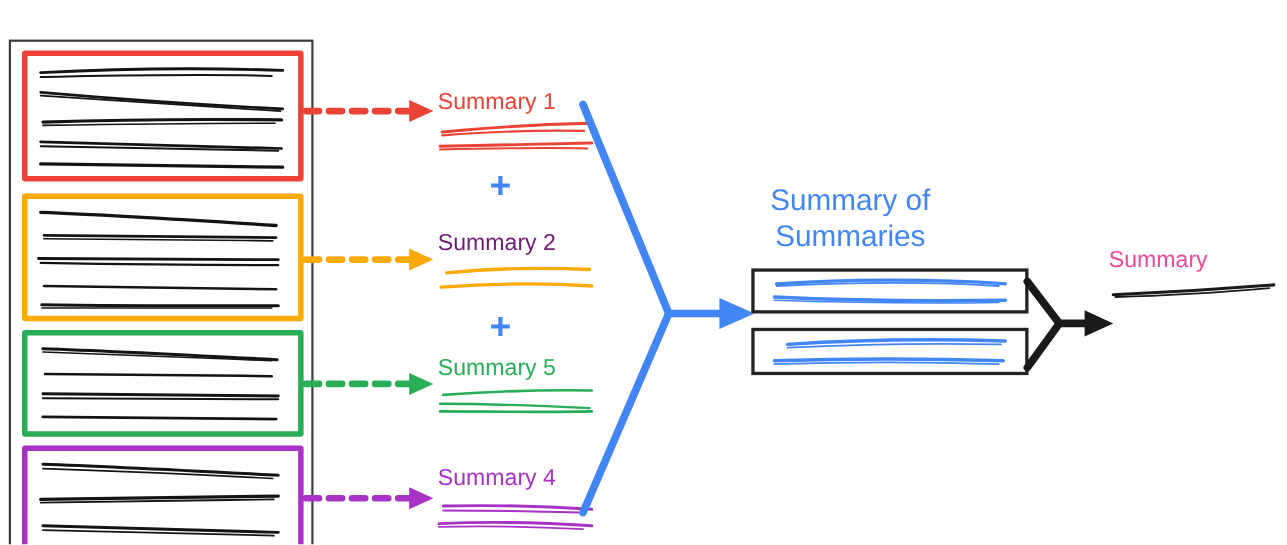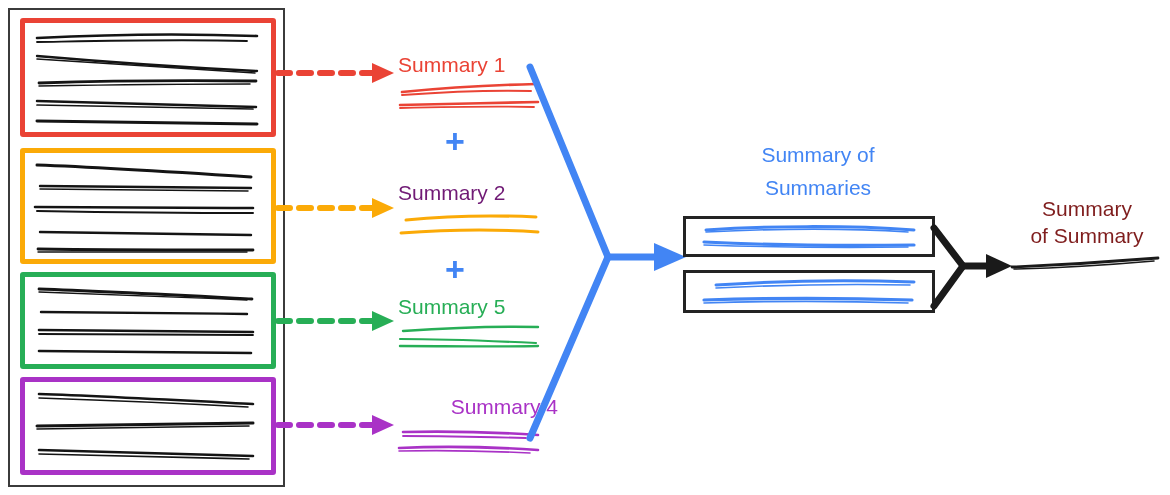--- a/index.html
+++ b/index.html
@@ -10,21 +10,21 @@
   body {
     font-family: "Liberation Sans", sans-serif;
   }
   #canvas {
     position: relative;
     width: 1170px;
     height: 495px;
     background: #ffffff;
     overflow: hidden;
   }
-  .abs { position: absolute; }
+  .abs { position: absolute; margin-top: 28px; }
 
   
   #source-doc-frame {
     left: 8px; top: 8px;
     width: 277px; height: 479px;
     border: 2px solid #3b3b3b;
     box-sizing: border-box;
   }
 
   
@@ -54,21 +54,21 @@
   .summary-title {
     font-size: 21px;
     font-weight: 400;
     line-height: 26px;
     white-space: nowrap;
   }
   .summary-lines { margin-top: 2px; height: 34px; width: 145px; }
   #summary-1 { left: 398px; top: 52px; }
   #summary-2 { left: 398px; top: 180px; }
   #summary-3 { left: 398px; top: 294px; }
-  #summary-4 { left: 398px; top: 394px; text-align: right; }
+  #summary-4 { left: 398px; top: 394px; }
   #summary-1 .summary-title { color: #ea4335; }
   #summary-2 .summary-title { color: #701a75; }
   #summary-3 .summary-title { color: #27ae56; }
   #summary-4 .summary-title { color: #a932c6; }
 
   
   .plus-sign {
     color: #4285f4;
     font-size: 34px;
     font-weight: 700;
@@ -77,46 +77,46 @@
     text-align: center;
   }
   #plus-sign-1 { left: 438px; top: 124px; }
   #plus-sign-2 { left: 438px; top: 252px; }
 
   
   #blue-converge-arrow { left: 520px; top: 55px; width: 170px; height: 395px; }
 
   
   #sos-title {
-    left: 698px; top: 138px; width: 240px;
+    left: 653px; top: 138px; width: 240px;
     color: #4285f4;
-    font-size: 21px;
+    font-size: 27px;
     line-height: 33px;
     text-align: center;
   }
   .sos-box {
     left: 683px;
     width: 252px;
     box-sizing: border-box;
     border: 3px solid #232323;
     background: #ffffff;
   }
   #sos-box-1 { top: 216px; height: 41px; }
   #sos-box-2 { top: 270px; height: 43px; }
 
   
   #black-converge-arrow { left: 930px; top: 222px; width: 86px; height: 90px; }
 
   
   #final-summary { left: 1008px; top: 195px; width: 158px; }
   #final-summary-title {
-    color: #7f1d1d;
+    color: #ec4899;
     font-size: 21px;
     line-height: 27px;
-    text-align: center;
+    text-align: left;
   }
   #final-summary-lines { margin-top: 6px; height: 18px; width: 155px; }
 </style>
 </head>
 <body>
 
 <div id="canvas">
 
   <div class="abs" id="source-doc-frame"></div>
 
@@ -303,21 +303,20 @@
         <path d="M4,84 L33,44"></path>
         <path d="M33,44 L60,44"></path>
       </g>
       <polygon points="56,32 82,44 56,56" fill="#1a1a1a"></polygon>
     </svg>
   </div>
 
   <div class="abs" id="final-summary">
     <div id="final-summary-title">
       <div>Summary</div>
-      <div>of Summary</div>
     </div>
     <div id="final-summary-lines">
       <svg class="scribble-svg" viewBox="0 0 155 18" preserveAspectRatio="none">
         <g stroke="#1a1a1a" fill="none" stroke-linecap="round">
           <path d="M4,12 C50,10 100,7 150,3" stroke-width="2.8"></path>
           <path d="M6,14 C52,13 100,10 146,6" stroke-width="1.6"></path>
         </g>
       </svg>
     </div>
   </div>

